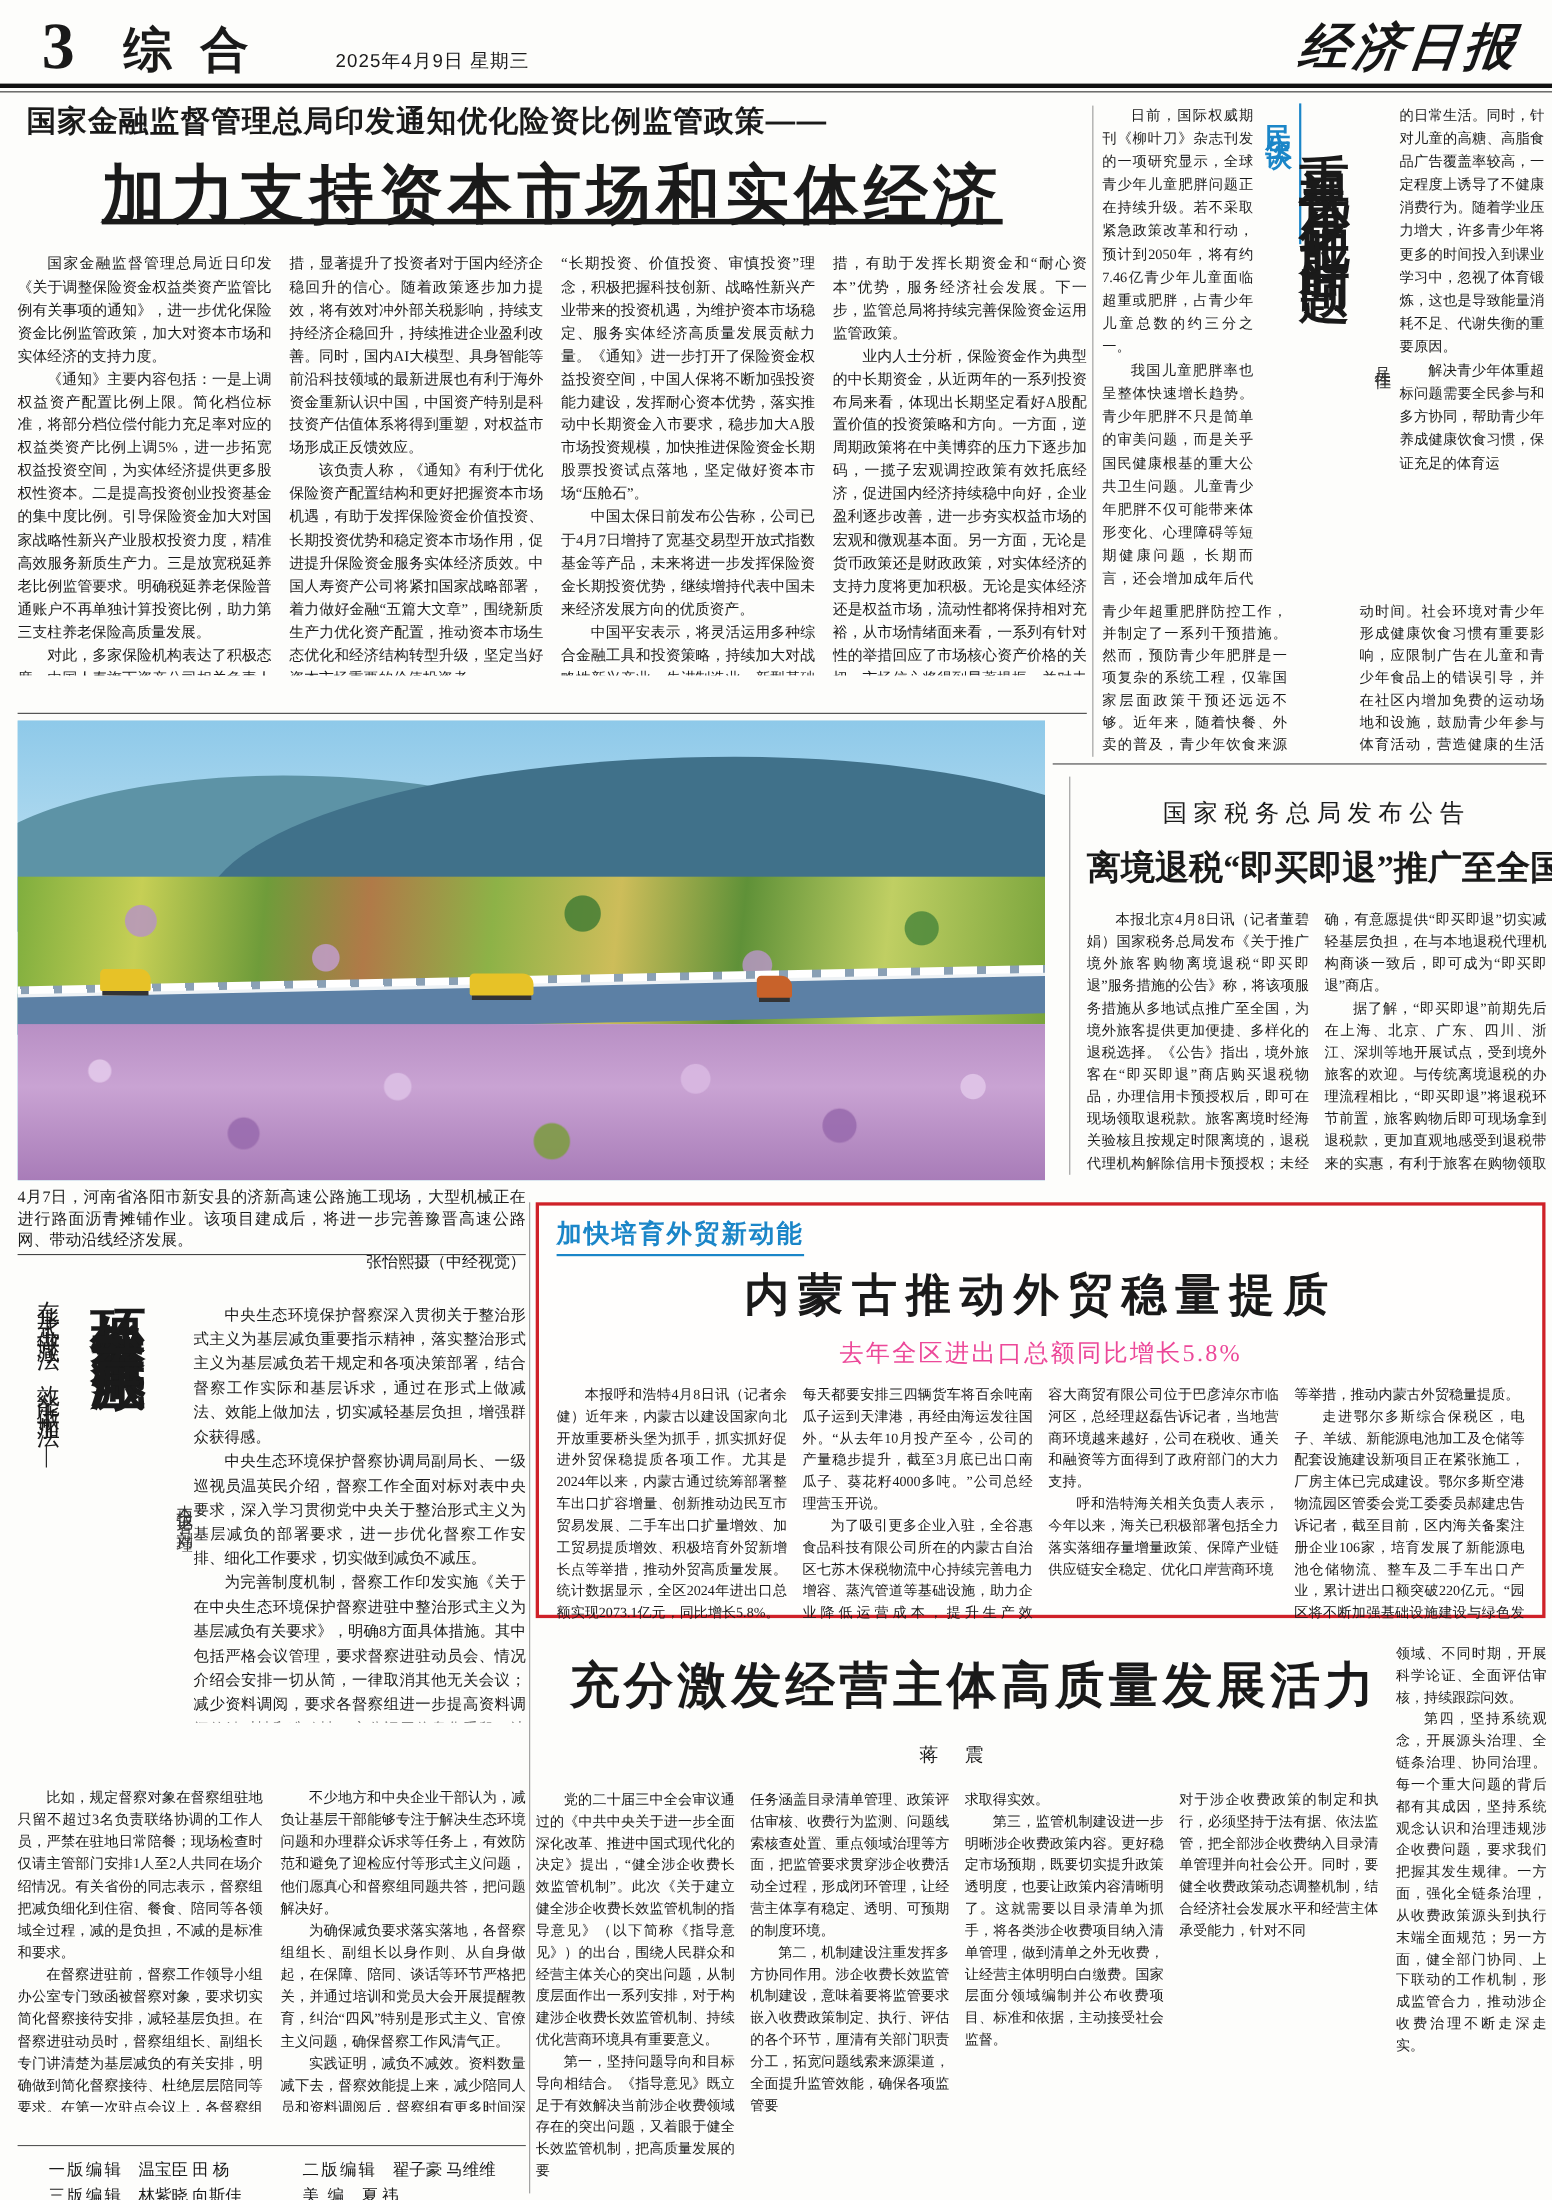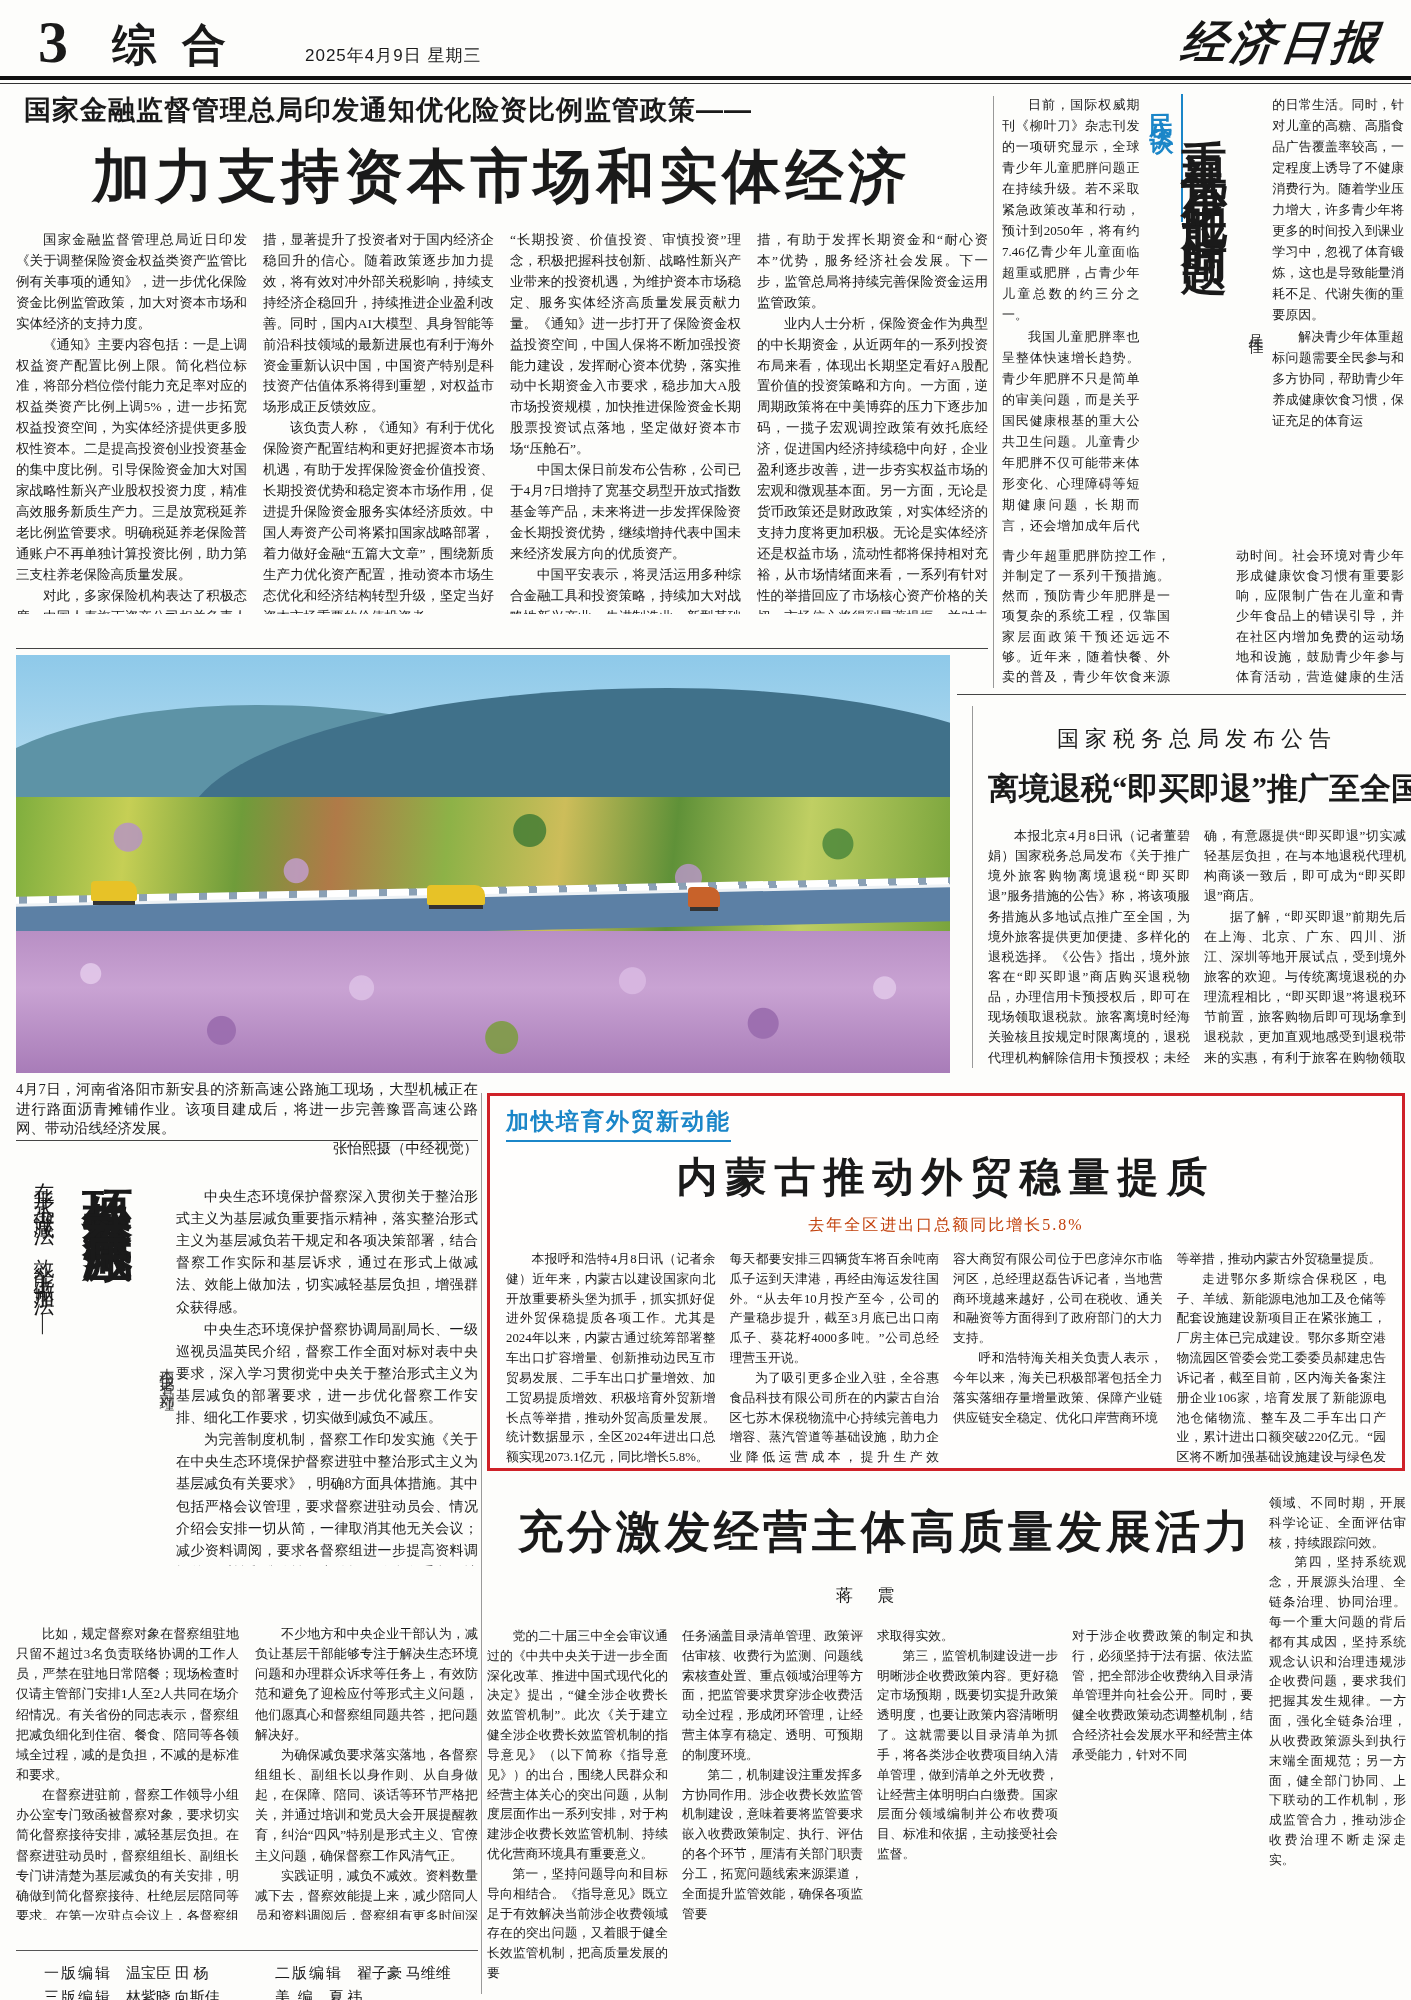--- a/index.html
+++ b/index.html
@@ -21,21 +21,21 @@
   
   .rule-h { position:absolute; background:#444; height:1px; }
   .rule-v { position:absolute; background:#999; width:1px; }
   .body-col { overflow:hidden; text-align:justify; }
   .body-col p { text-indent:2em; line-height:1.55; margin:0; }
   .body-col.cont p:first-child { text-indent:0; }
   
   .lead { position:absolute; left:16px; top:92px; width:972px; height:548px; }
   .lead-kicker { font-size:27px; font-weight:bold; letter-spacing:1px; font-family:"Liberation Sans",sans-serif; padding-left:8px; }
   .lead-headline { margin-top:10px; text-align:center; font-size:58px; font-weight:bold; letter-spacing:5px;
-                   font-family:"Liberation Sans",sans-serif; white-space:nowrap; }
+                   font-family:"Liberation Sans",sans-serif; white-space:nowrap;text-decoration:underline; }
   .lead-byline { text-align:center; font-size:17px; margin-top:14px; letter-spacing:6px; }
   .lead-cols { display:flex; gap:16px; margin-top:14px; height:384px; }
   .lead-cols .body-col { flex:1; font-size:13.5px; }
   
   .minsheng { position:absolute; left:1002px; top:94px; width:402px; height:598px; }
   .ms-top { display:flex; height:444px; }
   .ms-colL { width:142px; font-size:13px; }
   .ms-colL p, .ms-colR p { line-height:1.62; }
   .ms-label-wrap { width:34px; margin-left:6px; display:flex; }
   .ms-label { writing-mode:vertical-rl; font-size:24px; font-weight:bold; color:#1b86c8; letter-spacing:8px;
@@ -82,21 +82,21 @@
   .tax { position:absolute; left:988px; top:700px; width:418px; height:374px; }
   .tax-kicker { text-align:center; font-size:22px; letter-spacing:6px; margin-top:24px; }
   .tax-headline { text-align:center; font-size:31px; font-weight:bold; letter-spacing:0px; margin-top:14px; white-space:nowrap; }
   .tax-cols { display:flex; gap:14px; margin-top:16px; height:242px; }
   .tax-cols .body-col { flex:1; font-size:13px; }
   
   .trade { position:absolute; left:487px; top:1093px; width:918px; height:378px; border:3px solid #cf2128; background:#fffefd; padding:10px 16px; }
   .trade-kicker { display:inline-block; font-size:23px; font-weight:bold; color:#1b86c8; letter-spacing:2px;
                   border-bottom:2px solid #1b86c8; padding-bottom:3px; font-family:"Liberation Sans",sans-serif; }
   .trade-headline { text-align:center; font-size:41px; font-weight:bold; letter-spacing:8px; margin-top:8px; }
-  .trade-subhead { text-align:center; font-size:16px; letter-spacing:2px; margin-top:10px; color:#c2410c; }
+  .trade-subhead { text-align:center; font-size:22px; letter-spacing:2px; margin-top:10px; color:#ec4899; }
   .trade-cols { display:flex; gap:14px; margin-top:14px; height:216px; }
   .trade-cols .body-col { flex:1; font-size:12.8px; }
   
   .env { position:absolute; left:16px; top:1146px; width:462px; height:796px; }
   .env-top { display:flex; height:420px; }
   .env-kicker { writing-mode:vertical-rl; font-size:21px; letter-spacing:7px; width:42px; padding-top:20px; }
   .env-headline { writing-mode:vertical-rl; font-size:50px; font-weight:bold; letter-spacing:6px; width:84px; padding-top:4px; }
   .env-byline { writing-mode:vertical-rl; font-size:15px; letter-spacing:4px; width:34px; margin-top:210px; color:#333; }
   .env-lead { flex:1; font-size:14px;margin-top:40px; }
   .env-lead p { line-height:1.58; }

